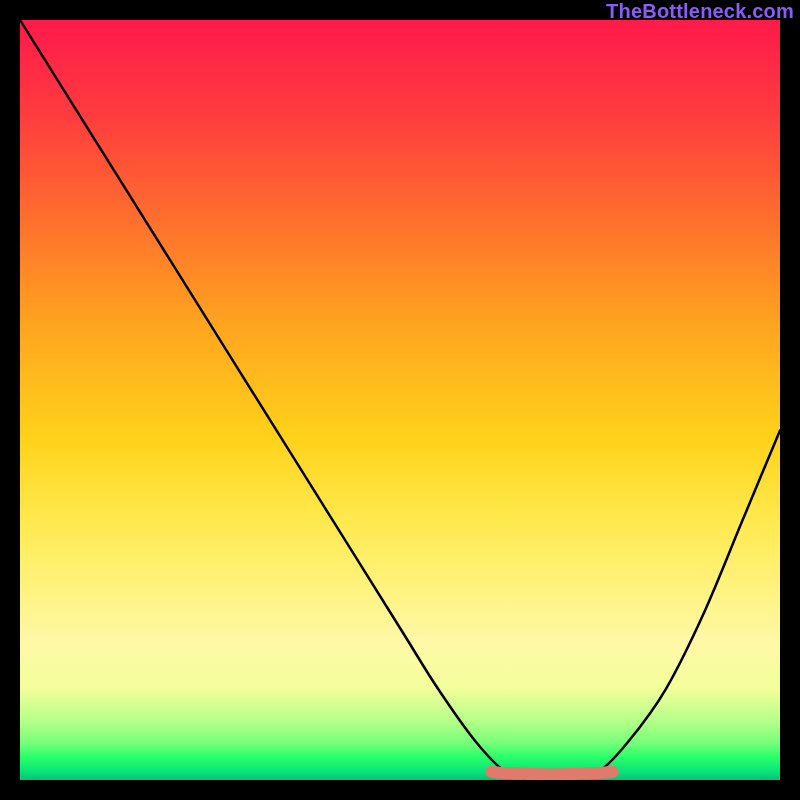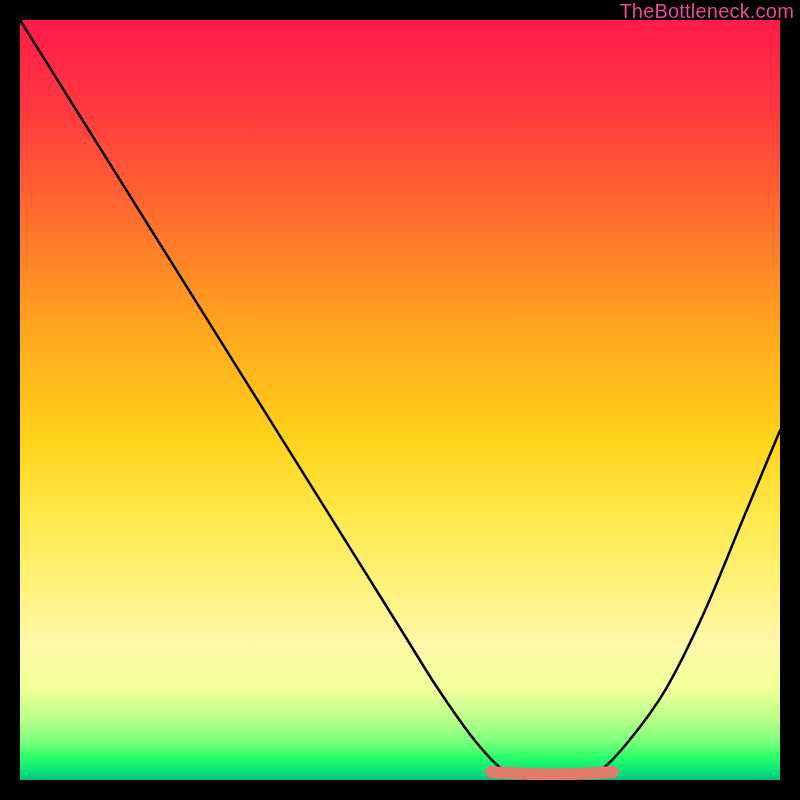--- a/index.html
+++ b/index.html
@@ -39,22 +39,22 @@
     width: 760px;
     height: 760px;
     pointer-events: none;
   }
   .watermark {
     position: absolute;
     top: 0;
     right: 6px;
     font-family: Arial, Helvetica, sans-serif;
     font-size: 20px;
-    font-weight: 400;
-    color: #ec4899;
+    font-weight: 700;
+    color: #8b5cf6;
     letter-spacing: 0.2px;
     user-select: none;
   }
 </style>
 </head>
 <body>
 
 <div class="stage">
   <div class="watermark">TheBottleneck.com</div>
   <div class="plot">

